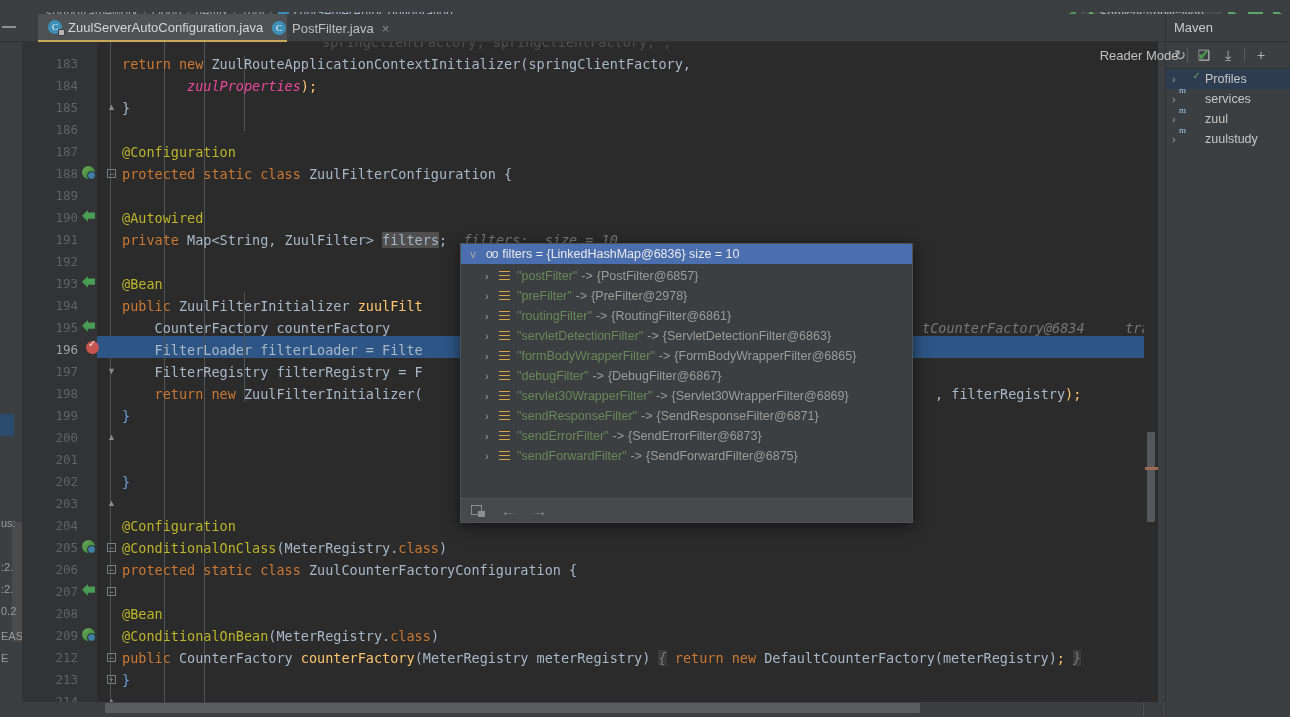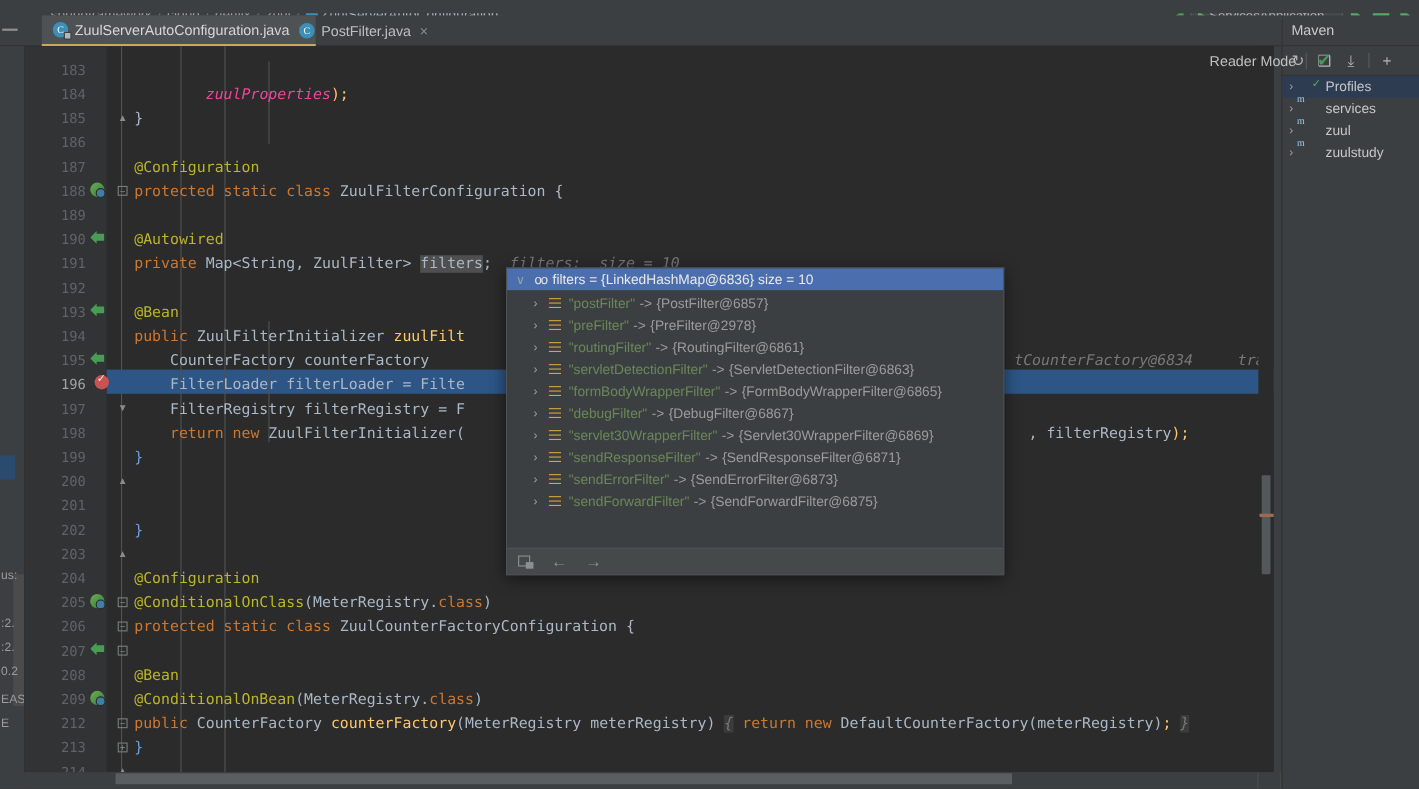--- a/index.html
+++ b/index.html
@@ -396,20 +396,21 @@
   <div class="fold" style="top:325px">▼</div>
   <div class="fold" style="top:391px">▲</div>
   <div class="fold" style="top:457px">▲</div>
   <div class="fold fold-box" style="top:501px">−</div>
   <div class="fold fold-box" style="top:523px">−</div>
   <div class="fold fold-box" style="top:545px">−</div>
   <div class="fold fold-box" style="top:611px">−</div>
   <div class="fold fold-box" style="top:633px">+</div>
   <div class="fold" style="top:655px">▲</div>
 
+  <div class="code" style="top:14px"><span class="kw">return new </span><span class="typ">ZuulRouteApplicationContextInitializer</span>(springClientFactory<span class="brace">,</span></div>
   <div class="code" style="top:36px">        <span class="fld">zuulProperties</span><span class="mth">);</span></div>
   <div class="code" style="top:58px">}</div>
   <div class="code" style="top:102px"><span class="ann">@Configuration</span></div>
   <div class="code" style="top:124px"><span class="kw">protected static class </span><span class="typ">ZuulFilterConfiguration</span> {</div>
   <div class="code" style="top:168px"><span class="ann">@Autowired</span></div>
   <div class="code" style="top:190px"><span class="kw">private </span>Map&lt;String, ZuulFilter&gt; <span class="var-hl">filters</span>;<span class="hint">  <span>filters:  size = 10</span></span></div>
   <div class="code" style="top:234px"><span class="ann">@Bean</span></div>
   <div class="code" style="top:256px"><span class="kw">public </span>ZuulFilterInitializer <span class="mth">zuulFilt</span></div>
   <div class="code" style="top:300px">    FilterLoader filterLoader = Filte</div>
   <div class="code" style="top:278px">    CounterFactory counterFactory</div>
@@ -421,20 +422,21 @@
   <div class="code" style="top:498px"><span class="ann">@ConditionalOnClass</span>(MeterRegistry.<span class="kw">class</span>)</div>
   <div class="code" style="top:520px"><span class="kw">protected static class </span><span class="typ">ZuulCounterFactoryConfiguration</span> {</div>
   <div class="code" style="top:564px"><span class="ann">@Bean</span></div>
   <div class="code" style="top:586px"><span class="ann">@ConditionalOnBean</span>(MeterRegistry.<span class="kw">class</span>)</div>
   <div class="code" style="top:608px"><span class="kw">public </span>CounterFactory <span class="mth">counterFactory</span>(MeterRegistry meterRegistry) <span class="inline-val">{</span> <span class="kw">return new </span>DefaultCounterFactory(meterRegistry)<span class="mth">;</span> <span class="inline-val">}</span></div>
   <div class="code" style="top:630px"><span style="color:#6a9fd8">}</span></div>
 
   <div class="code" style="top:278px;left:900px"><span class="hint">tCounterFactory@6834</span><span class="hint">     </span><span class="hint">tracerFa</span></div>
   <div class="code" style="top:344px;left:913px"><span class="brace">,</span> filterRegistry<span class="mth">);</span></div>
 
+  <div class="code" style="top:-8px;left:300px;color:#6e6e6e;opacity:.55">springClientFactory, springClientFactory, ;</div>
 </div>
 
 <div id="reader-mode">
   <span>Reader Mode</span>
   <span id="reader-div"></span>
   <span class="check-green">✔</span>
 </div>
 
 <div id="scroll-track"></div>
 <div id="scroll-thumb"></div>

